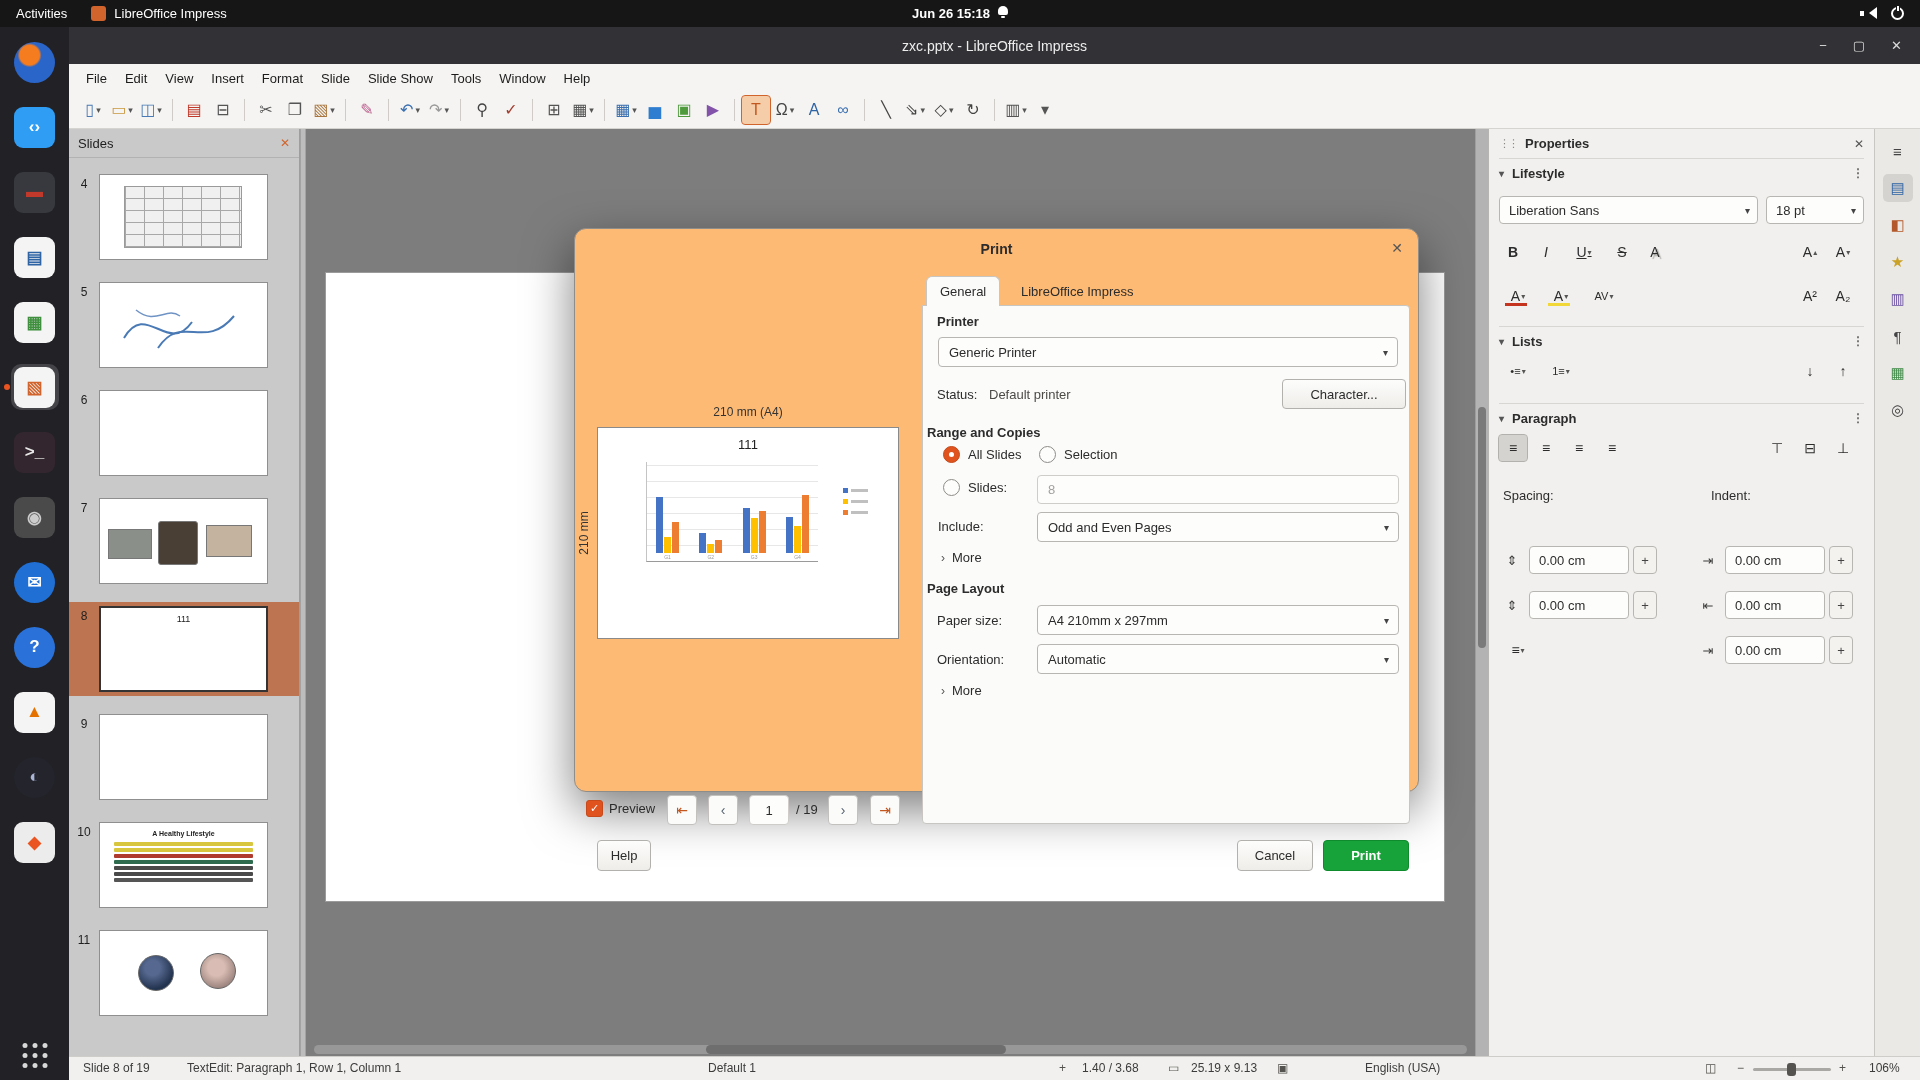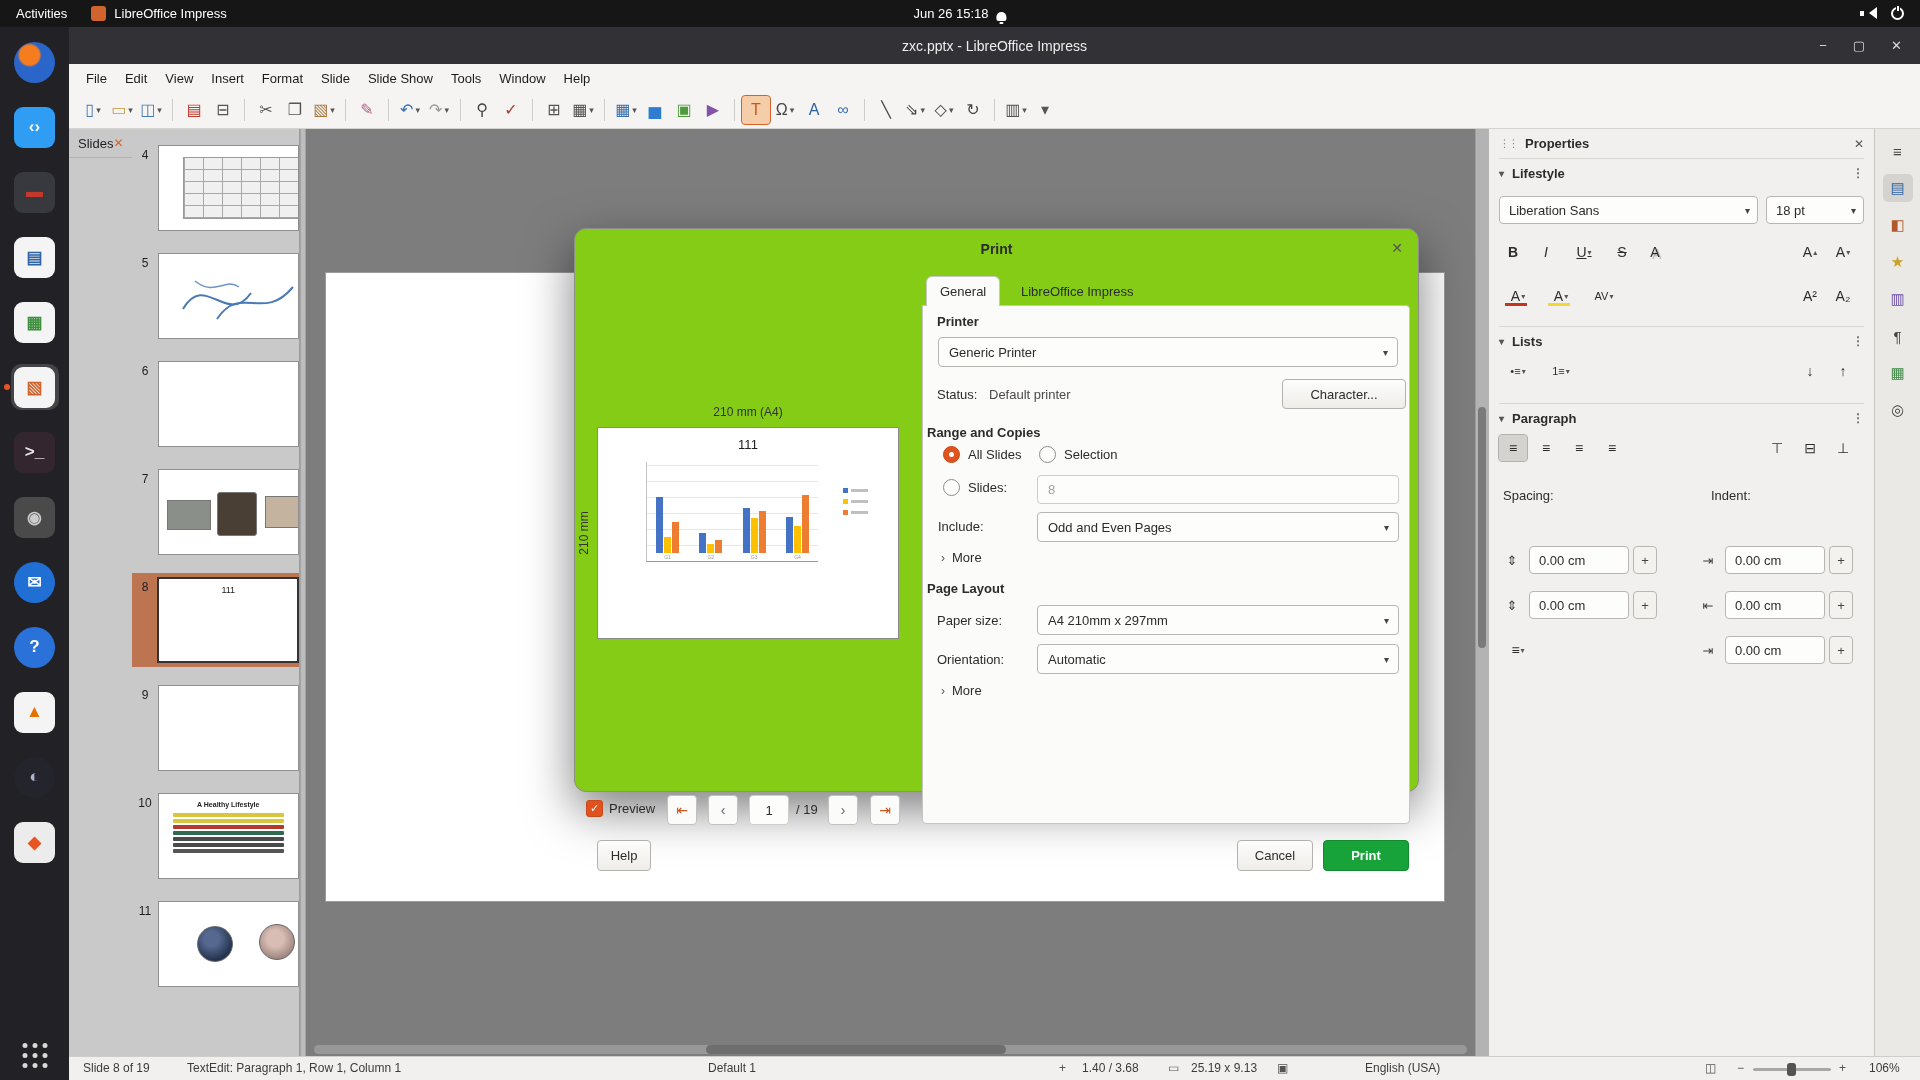--- a/index.html
+++ b/index.html
@@ -5,21 +5,21 @@
   *{margin:0;padding:0;box-sizing:border-box}
   html,body{width:1920px;height:1080px;overflow:hidden}
   body{font-family:"Liberation Sans",sans-serif;font-size:13px;color:#2c2c2c}
   #screen{position:relative;width:1920px;height:1080px;background:#7d7d7d;overflow:hidden}
 
   
   #topbar{position:absolute;left:0;top:0;right:0;height:27px;background:#161616;color:#fff;display:flex;align-items:center;z-index:50;font-size:13px}
   #tb-left{display:flex;align-items:center;gap:24px;padding-left:16px}
   .tb-app{display:flex;align-items:center;gap:8px}
   .tb-appicon{width:15px;height:15px;background:#d1642c;border-radius:3px}
-  #tb-clock{position:absolute;left:50%;transform:translateX(-50%);display:flex;align-items:flex-end;gap:8px;font-weight:normal}
+  #tb-clock{position:absolute;left:50%;transform:translateX(-50%);display:flex;align-items:flex-start;gap:8px;font-weight:bold}
   .bell{width:10px;height:9px;background:#fff;border-radius:5px 5px 2px 2px;position:relative;display:inline-block}
   .bell::after{content:"";position:absolute;left:3px;bottom:-3px;width:4px;height:2px;background:#fff;border-radius:2px}
   #tb-right{position:absolute;right:16px;display:flex;align-items:center;gap:16px}
   .spk{position:relative;width:15px;height:13px;display:inline-block}
   .spk::before{content:"";position:absolute;left:0;top:4px;width:4px;height:5px;background:#fff}
   .spk::after{content:"";position:absolute;left:3px;top:0;border:6.5px solid transparent;border-right:8px solid #fff}
   .pwr{width:13px;height:13px;border:2px solid #fff;border-radius:50%;position: relative;display:inline-block}
   .pwr::after{content:"";position:absolute;left:50%;top:-4px;transform:translateX(-50%);width:3px;height:6px;background:#161616;border-left:1px solid #161616}
   .pwr::before{content:"";position:absolute;left:50%;top:-3px;transform:translateX(-50%);width:2px;height:5px;background:#fff;z-index:2}
 
@@ -44,21 +44,21 @@
   #toolbar{height:37px;background:#f5f4f2;border-bottom:1px solid #d6d4d0;display:flex;align-items:center;padding-left:10px;gap:1px}
   .tb-btn{height:28px;min-width:28px;display:flex;align-items:center;justify-content:center;border-radius:3px;padding:0 3px}
   .tb-glyph{font-size:16px;line-height:1}
   .tb-dd{font-size:9px;color:#555;margin-left:2px}
   .tb-sep{width:1px;height:22px;background:#cfccc8;margin:0 6px}
   .tb-active{background:#f5cda8;outline:1px solid #d1642c}
 
   #bodyrow{position:absolute;left:0;top:102px;right:0;bottom:24px;display:flex}
 
   
-  #slides{width:231px;background:#c9c9c9;border-right:1px solid #9e9e9e;display:flex;flex-direction:row}
+  #slides{width:231px;background:#c9c9c9;border-right:1px solid #9e9e9e;display:flex;flex-direction:column}
   .sl-head{height:29px;display:flex;align-items:center;padding:0 9px;color:#1e1e1e;border-bottom:1px solid #b2b2b2}
   .sl-close{margin-left:auto;color:#d1642c;font-size:12px}
   #slide-list{flex:1;padding-top:12px;overflow:hidden}
   .slide-row{display:flex;align-items:flex-start;margin-bottom:14px;padding:4px 0}
   .slide-num{width:30px;text-align:center;font-size:12px;color:#1e1e1e;padding-top:3px}
   .thumb{width:169px;height:86px;background:#fff;border:1px solid #8f8f8f;position:relative;overflow:hidden}
   .slide-sel{background:#bd7450}
   .slide-sel .thumb{border:2px solid #343434}
   .th-table{position:absolute;left:24px;top:11px;width:118px;height:62px;background-color:#f0f0f0;border:1px solid #9a9a9a;
     background-image:repeating-linear-gradient(0deg,#a8a8a8 0 1px,transparent 1px 12px),repeating-linear-gradient(90deg,#a8a8a8 0 1px,transparent 1px 19px)}
@@ -119,21 +119,21 @@
   .ts-active{background:#d5d3cf}
 
   
   #statusbar{position:absolute;left:0;bottom:0;right:0;height:24px;background:#f1f0ee;border-top:1px solid #cfcdc9;font-size:12px;color:#3c3c3c}
   .st{position:absolute;top:4px;white-space:nowrap}
   .st-ic{color:#55534f}
   #zoom-track{position:absolute;left:1684px;top:11px;width:78px;height:3px;background:#aaa8a4;border-radius:2px}
   #zoom-thumb{position:absolute;left:1718px;top:6px;width:9px;height:13px;background:#55534f;border-radius:3px}
 
   
-  #print-dialog{position:absolute;left:574px;top:228px;width:845px;height:564px;background:#84cc16;border:1px solid #8f8d8a;border-radius:12px;box-shadow:0 18px 48px rgba(0,0,0,.5);z-index:60;overflow:visible}
+  #print-dialog{position:absolute;left:574px;top:228px;width:845px;height:564px;background:#fdba74;border:1px solid #8f8d8a;border-radius:12px;box-shadow:0 18px 48px rgba(0,0,0,.5);z-index:60;overflow:visible}
   .dlg-title{position:absolute;left:0;right:0;top:0;height:40px;display:flex;align-items:center;justify-content:center;font-weight:bold;font-size:14px}
   .dlg-close{position:absolute;right:15px;top:11px;font-size:14px;color:#555}
   .tab{position:absolute;top:47px;height:30px;display:flex;align-items:center;padding:0 13px;border-radius:6px 6px 0 0}
   #tab-general{left:351px;background:#fbfbfa;border:1px solid #c8c6c3;border-bottom:none;z-index:2}
   #tab-impress{left:433px}
   #tab-frame{position:absolute;left:347px;top:76px;width:488px;height:519px;background:#fbfbfa;border:1px solid #c8c6c3;border-radius:0 4px 4px 4px;z-index:1}
   .abs{position:absolute;z-index:3}
   .heading{font-weight:bold}
   .d-select{position:absolute;z-index:3;background:#fdfdfc;border:1px solid #b8b6b2;border-radius:4px;display:flex;align-items:center;padding:0 26px 0 10px}
   .d-select .sel-arrow{right:9px}

